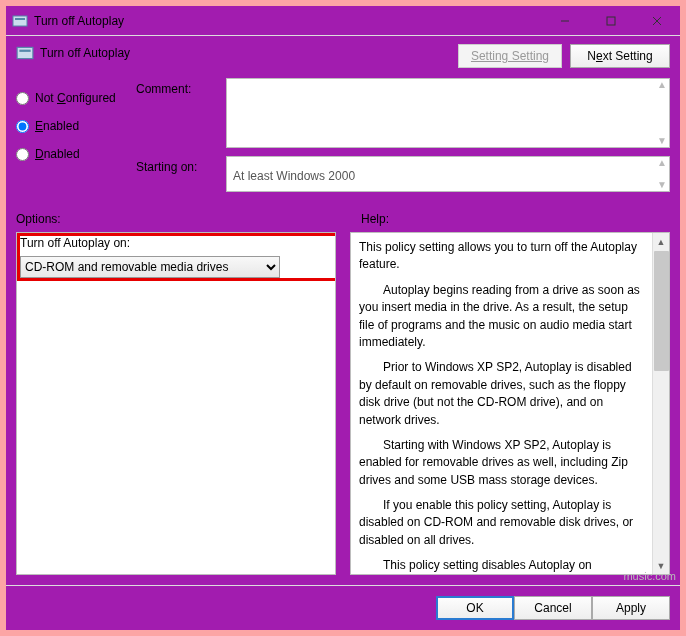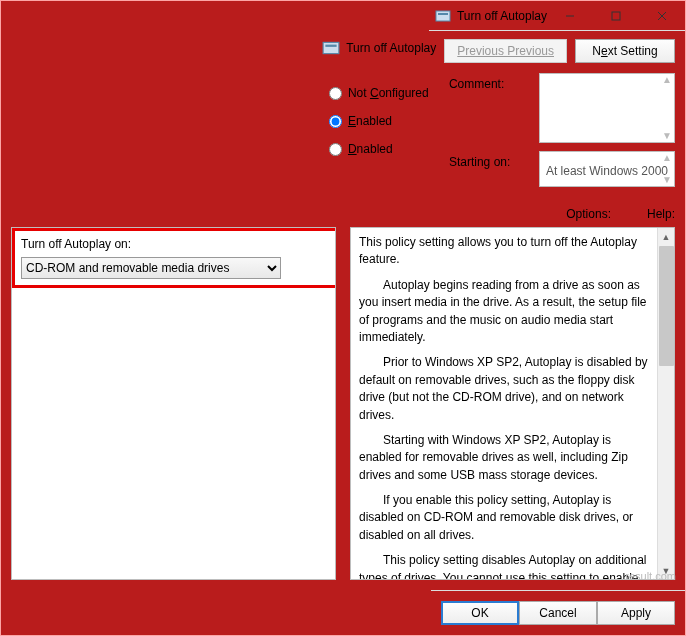--- a/index.html
+++ b/index.html
@@ -1,17 +1,17 @@
 <!DOCTYPE html>
 <html><head>
 <meta charset="utf-8">
 <style>
 * { box-sizing: border-box; font-family: "Segoe UI", Tahoma, sans-serif; font-size: 12px; }
 body { margin: 0; background: #fff; }
-.window { width: 686px; height: 636px; border: 1px solid #fca5a5; background: #b91c1c; display: flex; flex-direction: column; align-items: flex-end; }
+.window { width: 686px; height: 636px; border: 6px solid #fca5a5; background: #a21caf; display: flex; flex-direction: column; }
 .titlebar { height: 30px; display: flex; align-items: center; border-bottom: 1px solid #ddd; }
 .titlebar .icon { width: 16px; height: 16px; margin: 0 6px; }
 .titlebar .title { flex: 1; }
 .titlebar .btn { width: 46px; height: 30px; display: flex; align-items: center; justify-content: center; color: #333; }
 .toolbar { padding: 8px 10px 10px 10px; display: flex; align-items: flex-start; }
 .toolbar .icon { width: 18px; height: 18px; margin-right: 6px; }
 .toolbar .title { flex: 1; padding-top: 2px; }
 .toolbar .navbtn { min-width: 100px; height: 24px; margin-left: 8px; border: 1px solid #aaa; background: linear-gradient(#fdfdfd,#eee); display: inline-flex; align-items: center; justify-content: center; padding: 0 12px; }
 .toolbar .navbtn.disabled { color: #999; background: #f4f4f4; border-color: #ccc; text-decoration: underline; }
 .toolbar .navbtn .ul { text-decoration: underline; }
@@ -24,21 +24,21 @@
 .row .lbl { width: 90px; padding-top: 4px; }
 .commentbox { flex: 1; height: 70px; border: 1px solid #bdbdbd; background: #fff; position: relative; }
 .supportbox { flex: 1; height: 36px; border: 1px solid #bdbdbd; background: #fff; padding: 12px 6px; position: relative; color: #555; }
 .scrollstub { position: absolute; right: 2px; display: flex; flex-direction: column; justify-content: space-between; top: 2px; bottom: 2px; }
 .scrollstub span { color: #bbb; font-size: 10px; line-height: 8px; }
 .middle { display: flex; padding: 0 10px; gap: 36px; }
 .middle .colhdr { flex: 1; padding: 6px 0; }
 .panes { flex: 1; display: flex; padding: 0 10px 10px 10px; gap: 14px; min-height: 0; }
 .pane { flex: 1; border: 1px solid #bdbdbd; background: #fff; font-size: 12px; overflow: hidden; }
 .options-pane { position: relative; }
-.red-box { position: absolute; left: 0; top: 0; width: 340px; border: 3px solid #e60000; padding: 6px; }
+.red-box { position: absolute; left: 0; top: 0; width: 340px; border: 3px solid #e60000; }
 .red-box .label { margin-bottom: 6px; }
 .red-box select { width: 260px; height: 22px; border: 1px solid #999; background: linear-gradient(#f8f8f8,#e8e8e8); }
 .help-pane { display: flex; }
 .help-text { flex: 1; padding: 6px 8px; line-height: 1.45; overflow: hidden; }
 .help-text p { margin: 0 0 8px 0; }
 .help-text p.indent { text-indent: 24px; }
 .vscroll { width: 17px; background: #f0f0f0; border-left: 1px solid #ddd; display: flex; flex-direction: column; align-items: center; }
 .vscroll .arrow { height: 17px; display: flex; align-items: center; justify-content: center; color: #666; font-size: 9px; width: 100%; }
 .vscroll .thumb { width: 15px; background: #c8c8c8; height: 120px; margin-top: 1px; border-radius: 1px; }
 .footer { border-top: 1px solid #ddd; padding: 10px; display: flex; justify-content: flex-end; }
@@ -75,21 +75,21 @@
     </div>
   </div>
 
   <div class="toolbar">
     <svg class="icon" viewBox="0 0 16 16">
         <rect x="1" y="3" width="14" height="10" fill="#cde" stroke="#58a"></rect>
         <rect x="3" y="5" width="10" height="2" fill="#58a"></rect>
       </svg>
     <span class="title">Turn off Autoplay</span>
     <div class="navbtn disabled">
-      <span>Previous Previous</span>
+      <span>Setting Setting</span>
     </div>
     <div class="navbtn">
       <span><span>N</span><span class="ul">e</span><span>xt Setting</span></span>
     </div>
   </div>
 
   <div class="config">
     <div class="radios">
       <label>
         <input type="radio" name="state" style="">
@@ -158,14 +158,14 @@
       </div>
     </div>
   </div>
 
   <div class="footer">
     <button class="primary">OK</button>
     <button>Cancel</button>
     <button>Apply</button>
   </div>
 
-  <div class="watermark">result.com</div>
+  <div class="watermark">music.com</div>
 </div>
 
 </body></html>

